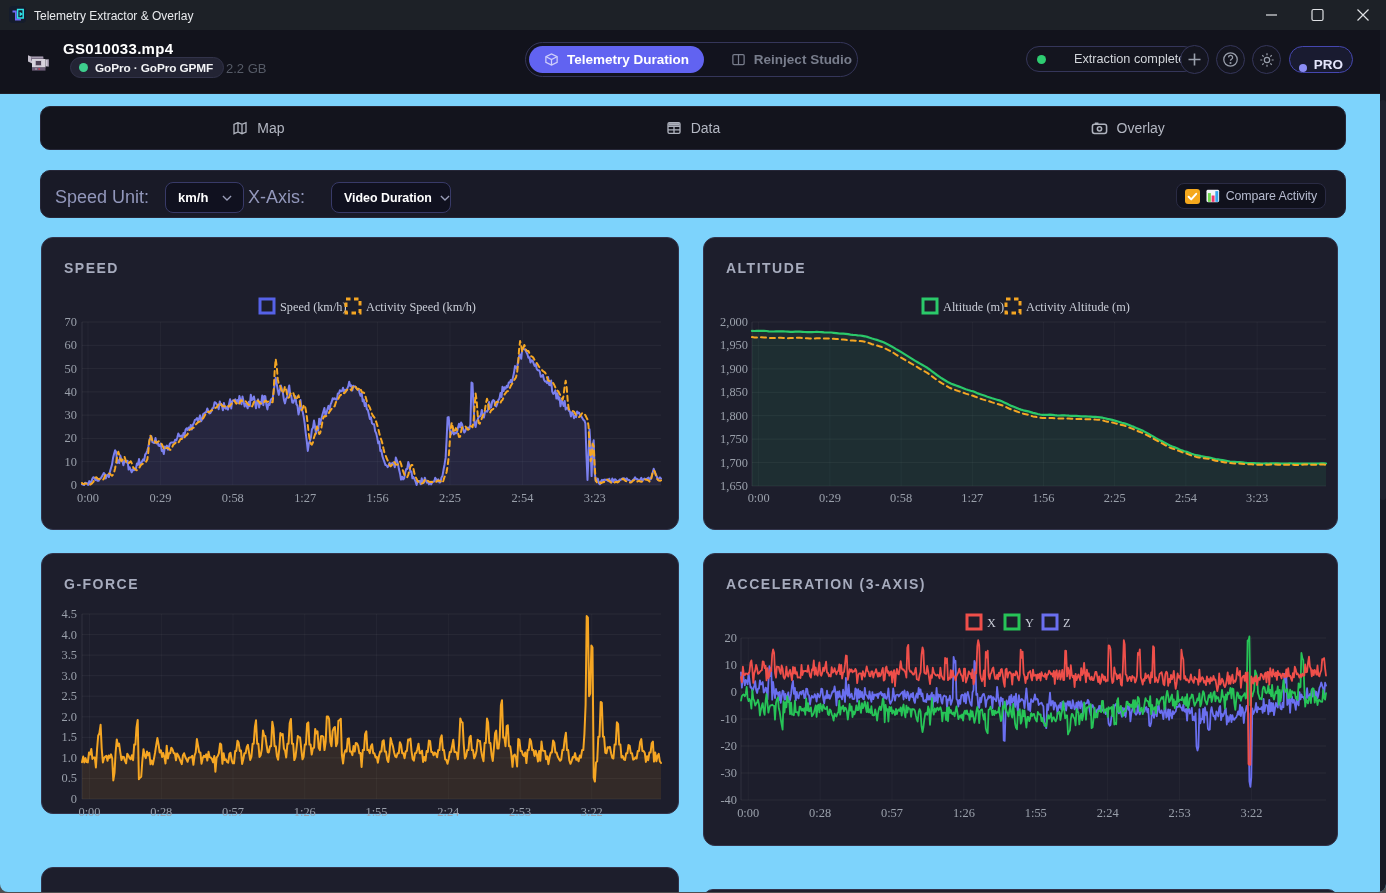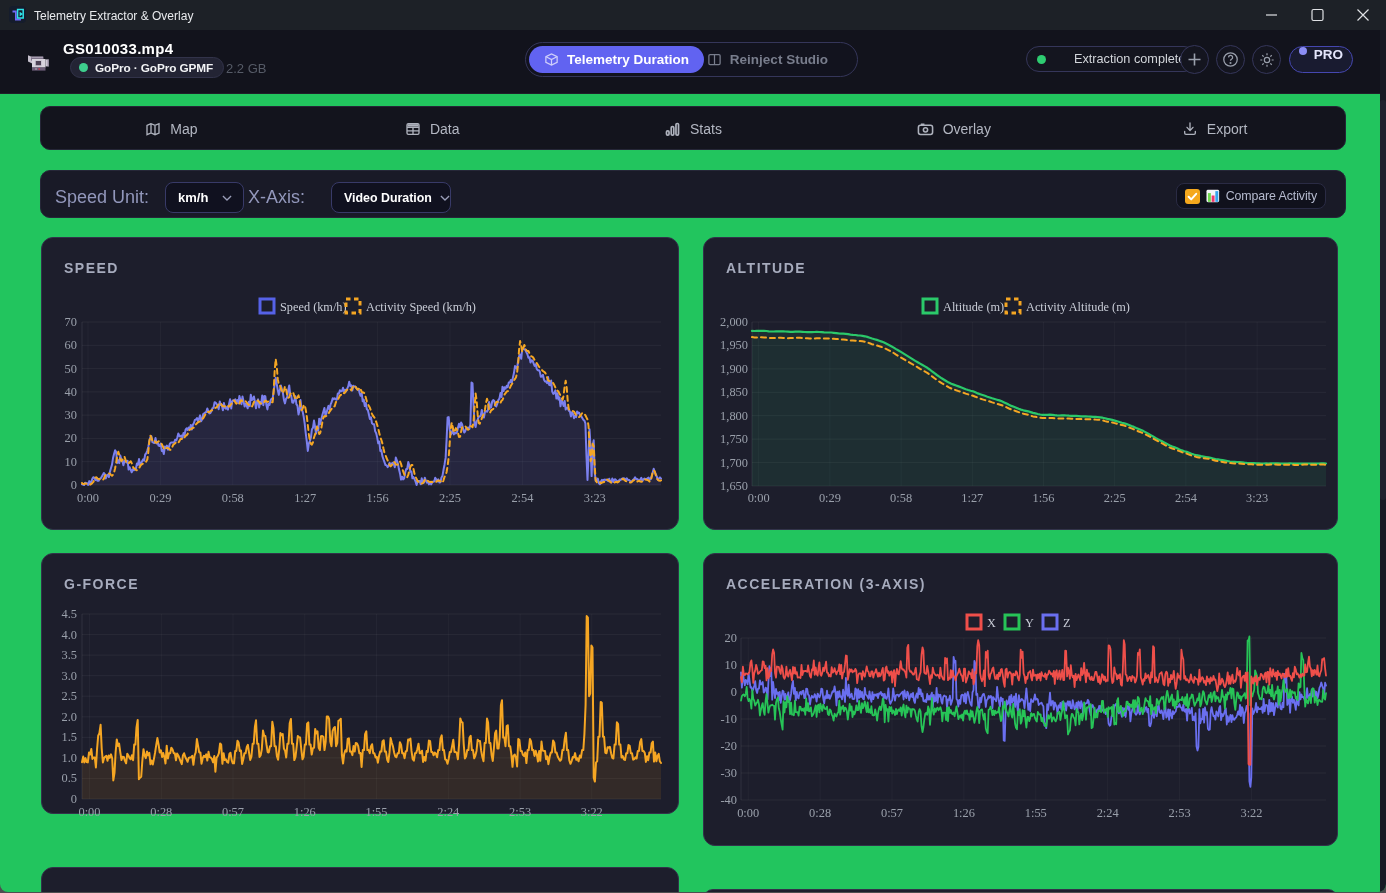--- a/index.html
+++ b/index.html
@@ -1,41 +1,41 @@
 <!DOCTYPE html>
 <html><head>
 <meta charset="utf-8">
 <style>
 *{margin:0;padding:0;box-sizing:border-box;}
 html,body{width:1386px;height:893px;overflow:hidden;background:#4e4e50;}
 body{font-family:"Liberation Sans", sans-serif;position:relative;}
-.win{position:absolute;left:0;top:0;width:1386px;height:892px;background:#22c55e;border-radius:0 0 8px 8px;overflow:hidden;}
+.win{position:absolute;left:0;top:0;width:1386px;height:892px;background:#7dd3fc;border-radius:0 0 8px 8px;overflow:hidden;}
 .titlebar{position:absolute;left:0;top:0;width:100%;height:30px;background:#1d2127;}
 .titlebar .appicon{position:absolute;left:9px;top:6px;width:17px;height:17px;border-radius:4px;background:#151c2c;}
 .titlebar .apptitle{position:absolute;left:34px;top:8.5px;font-size:12px;color:#e8eaed;}
 .wbtn{position:absolute;top:0;width:46px;height:30px;color:#dfe1e4;}
 .artifact{position:absolute;top:0;left:0;height:2px;width:340px;}
 .header{position:absolute;left:0;top:30px;width:100%;height:64px;background:#12131c;border-bottom:1px solid #1f2029;}
 .fileicon{position:absolute;left:28px;top:24px;width:22px;height:18px;}
 .fname{position:absolute;left:63px;top:10px;font-size:15px;font-weight:bold;color:#fff;letter-spacing:0.3px;}
 .badge{position:absolute;left:70px;top:27px;height:21px;border-radius:11px;background:#232434;border:1px solid #32334a;display:flex;align-items:center;padding:0 10px 0 8px;}
 .badge .dot{width:9px;height:9px;border-radius:50%;background:#3ecf8e;margin-right:7px;}
 .badge span{font-size:11.8px;font-weight:bold;color:#f2f3f5;letter-spacing:-0.1px;}
 .fsize{position:absolute;left:226px;top:31px;font-size:13px;color:#565b67;}
 .segwrap{position:absolute;left:525px;top:12px;width:333px;height:35px;border:1px solid #35365a;border-radius:18px;background:#12131e;}
 .seg-active{position:absolute;left:3px;top:3px;width:175px;height:27px;border-radius:14px;background:#6163f1;color:#fff;font-size:13.5px;font-weight:bold;display:flex;align-items:center;justify-content:center;gap:8px;}
-.seg-idle{position:absolute;left:169px;top:0;width:145px;height:33px;color:#787d8c;font-size:13.5px;font-weight:bold;display:flex;align-items:center;justify-content:center;gap:8px;}
+.seg-idle{position:absolute;left:193px;top:0;width:145px;height:33px;color:#787d8c;font-size:13.5px;font-weight:bold;display:flex;align-items:center;justify-content:center;gap:8px;}
 .status{position:absolute;left:1026px;top:16px;height:26px;border:1px solid #35365a;border-radius:13px;background:#14151f;display:flex;align-items:center;padding:0 11px 0 10px;gap:20px;}
 .status .dot{width:9px;height:9px;border-radius:50%;background:#2ecc71;margin-right:8px;}
 .status span{font-size:12.7px;color:#d2d5da;}
 .cbtn{position:absolute;top:15px;width:29px;height:29px;border:1px solid #35365a;border-radius:50%;background:#14151f;color:#8f94a0;display:flex;align-items:center;justify-content:center;}
-.pro{position:absolute;left:1289px;top:16px;width:64px;height:27px;border:1px solid #4547b0;border-radius:14px;background:#191b30;display:flex;align-items:flex-start;justify-content:center;gap:7px;}
+.pro{position:absolute;left:1289px;top:16px;width:64px;height:27px;border:1px solid #4547b0;border-radius:14px;background:#191b30;display:flex;align-items:flex-end;justify-content:center;gap:7px;}
 .pro .dot{width:8px;height:8px;border-radius:50%;background:#8b8df5;}
 .pro span{font-size:13.5px;font-weight:bold;color:#e4e5fb;}
-.tabs{position:absolute;left:40px;top:106px;width:1306px;height:44px;background:#13141d;border:1px solid #252637;border-radius:10px;display:flex;}
+.tabs{position:absolute;left:40px;top:106px;width:1306px;height:44px;background:#13141d;border:1px solid #252637;border-radius:10px;display:flex;align-items:center;}
 .tab{flex:1;height:44px;display:flex;align-items:center;justify-content:center;gap:9px;color:#b3b7c2;font-size:14px;}
 .tab.active{background:#6163f1;border-radius:8px;height:34px;color:#fff;font-weight:bold;font-size:14px;margin:0 1px;}
 .tab svg{flex:0 0 auto;}
 .controls{position:absolute;left:40px;top:170px;width:1306px;height:48px;background:#191a27;border:1px solid #262738;border-radius:10px;}
 .clabel{position:absolute;top:16px;font-size:18px;color:#9297bb;}
 .select{position:absolute;top:11px;height:31px;white-space:nowrap;background:#10111f;border:1px solid #383a68;border-radius:8px;color:#fff;font-size:13px;font-weight:bold;display:flex;align-items:center;justify-content:space-between;padding:0 9px 0 12px;gap:6px;margin-left:27px;}
 .select .chev{flex:0 0 auto;}
 .compare{position:absolute;left:1135px;top:12px;width:150px;height:26px;background:#10111c;border:1px solid #2a2b44;border-radius:8px;display:flex;align-items:center;padding:0 8px;gap:6px;white-space:nowrap;}
 .compare .cbx{width:15px;height:15px;border-radius:3px;background:#f5a81d;position:relative;flex:0 0 auto;}
 .compare span{font-size:12.4px;color:#b6bbcf;letter-spacing:-0.1px;}
@@ -163,33 +163,25 @@
   </div>
   <div class="tabs">
     <div class="tab"><svg width="16" height="16" viewBox="0 0 24 24" fill="none" stroke="#aeb2bd" stroke-width="2">
           <path d="M9 4 3 6.5v14L9 18l6 2.5 6-2.5v-14L15 6.5 9 4zM9 4v14M15 6.5v14"></path>
         </svg>Map</div>
     <div class="tab"><svg width="16" height="16" viewBox="0 0 24 24" fill="none" stroke="#aeb2bd" stroke-width="2">
           <rect x="3" y="4" width="18" height="16" rx="2"></rect>
           <path d="M3 9.5h18M3 14.8h18M12 9.5V20"></path>
           <rect x="3.8" y="4.8" width="16.4" height="3.6" fill="#aeb2bd" stroke="none"></rect>
         </svg>Data</div>
-    <div class="tab"><svg width="17" height="17" viewBox="0 0 24 24" fill="none" stroke="#aeb2bd" stroke-width="2.4">
-          <rect x="3.5" y="14" width="3.6" height="6" rx="1.6"></rect>
-          <rect x="10.2" y="8" width="3.6" height="12" rx="1.6"></rect>
-          <rect x="16.9" y="3.5" width="3.6" height="16.5" rx="1.6"></rect>
-        </svg>Stats</div>
     <div class="tab"><svg width="17" height="17" viewBox="0 0 24 24" fill="none" stroke="#aeb2bd" stroke-width="2.2">
           <rect x="2" y="6" width="20" height="13" rx="3"></rect>
           <circle cx="12" cy="12.5" r="3"></circle>
           <path d="M6.5 6V4.5h4"></path>
         </svg>Overlay</div>
-    <div class="tab"><svg width="16" height="16" viewBox="0 0 24 24" fill="none" stroke="#aeb2bd" stroke-width="2">
-          <path d="M12 3v11M7.5 9.5l4.5 5 4.5-5M4 15.5V18a2 2 0 0 0 2 2h12a2 2 0 0 0 2-2v-2.5" stroke-linecap="round" stroke-linejoin="round"></path>
-        </svg>Export</div>
   </div>
   <div class="controls">
     <div class="clabel" style="left:14px;">Speed Unit:</div>
     <div class="select" style="left:97px;width:79px;">
         <span>km/h</span>
         <svg class="chev" width="14" height="14" viewBox="0 0 24 24" fill="none" stroke="#9a9eb8" stroke-width="2.2">
           <path d="M5 8.5l7 7 7-7"></path>
         </svg>
       </div>
     <div class="clabel" style="left:207px;">X-Axis:</div>

